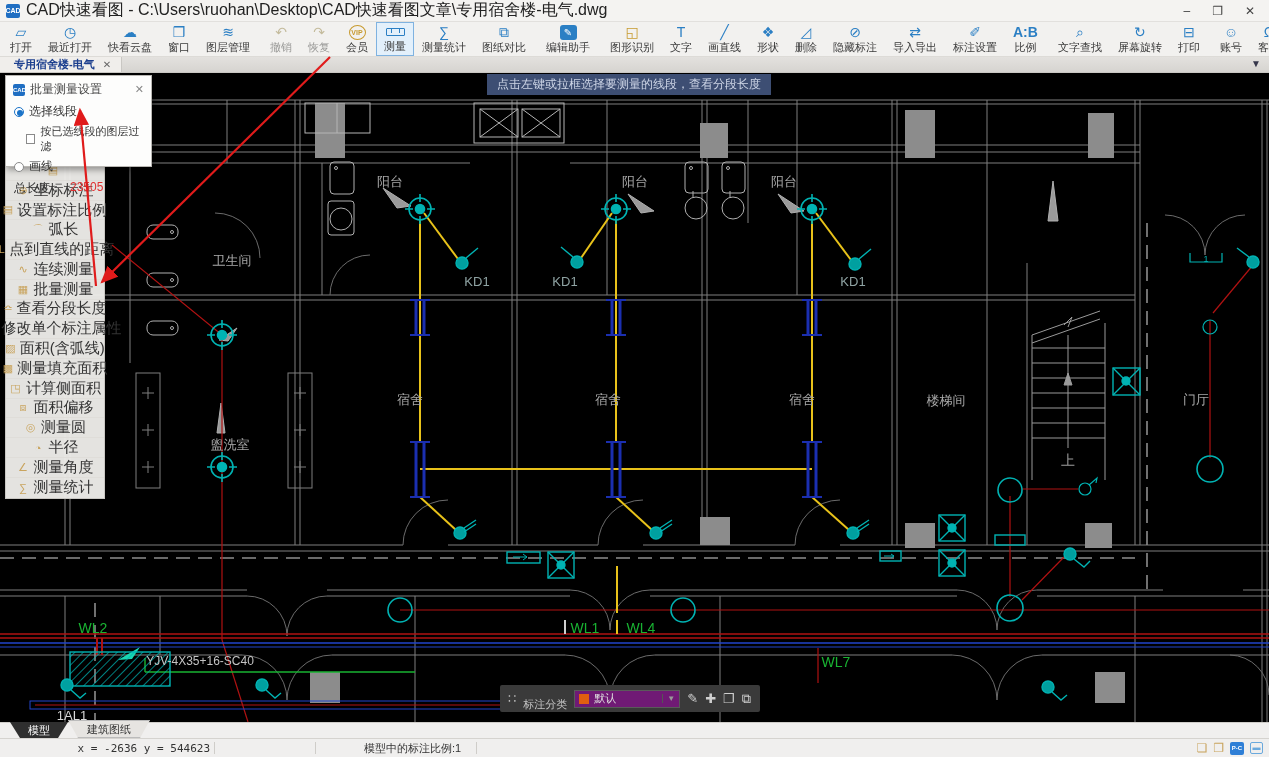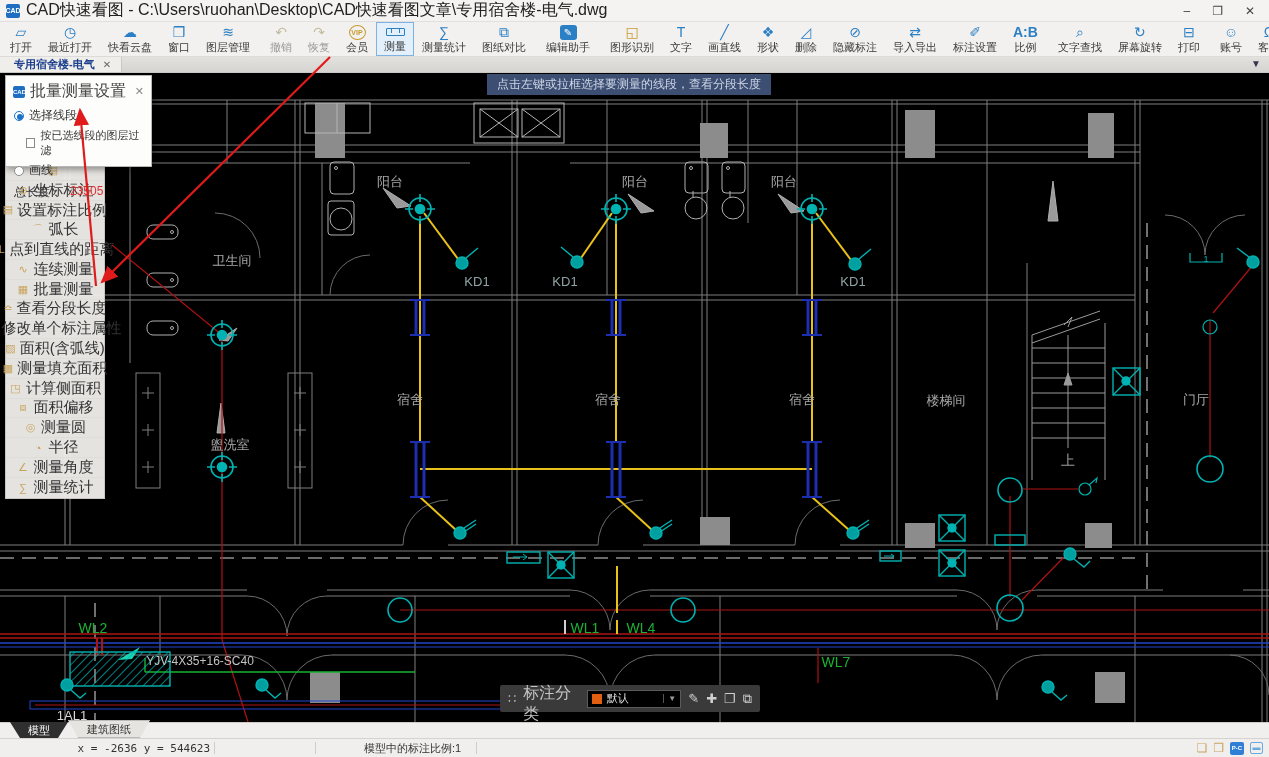--- a/index.html
+++ b/index.html
@@ -64,41 +64,41 @@
     gap:4px; border-bottom:1px solid #dfddd9; cursor:pointer; }
   .m-row:last-child { border-bottom:none; }
   .m-row .mi { color:#c9a45e; font-size:11px; width:13px; text-align:center; }
   .m-row .ml { font-size:15px; color:#333; white-space:nowrap; }
 
   
   .dialog { position:absolute; left:5px; top:2px; width:147px; height:92px;
     background:#fdfdfc; border:1px solid #b9b7b3; box-shadow:2px 3px 6px rgba(0,0,0,.35);
     z-index:30; font-size:12px; color:#333; }
   .dlg-title { display:flex; align-items:center; gap:5px; padding:5px 7px 3px 7px; }
-  .dlg-title .t { font-size:16px; color:#444; flex:1; }
+  .dlg-title .t { font-size:12px; color:#444; flex:1; }
   .dlg-title .x { color:#888; font-size:11px; cursor:pointer; }
   .dlg-logo { width:12px; height:12px; background:#1f6ec2; border-radius:2px; color:#fff;
     font-size:6px; font-weight:bold; text-align:center; line-height:12px; }
   .dlg-row { display:flex; align-items:center; gap:5px; padding:2px 8px; }
   .dlg-row.indent { padding-left:20px; }
   .radio { width:10px; height:10px; border:1px solid #8a8a8a; border-radius:50%; background:#fff; }
   .radio.sel { border:1px solid #1a73c8; background:#fff; position:relative; }
   .radio.sel:after { content:""; position:absolute; left:2px; top:2px; width:6px; height:6px;
     border-radius:50%; background:#1a73c8; }
   .chk { width:10px; height:10px; border:1px solid #8a8a8a; background:#fff; }
   .red { color:#e03030; }
   .dlg-total { display:flex; gap:8px; padding:3px 8px; font-size:12px; }
 
   
   .fab { position:absolute; left:500px; top:612px; width:260px; height:27px;
     background:#3a3a3a; border-radius:2px; display:flex; align-items:center;
     gap:7px; padding:0 8px; z-index:10; }
   .fab .gi { color:#bbb; font-size:13px; cursor:pointer; }
-  .fab .cl { color:#c4c4c4; font-size:16px;margin-top:11px; }
-  .fab-select { width:106px; height:18px; background:#000000; border:1px solid #5a5a5a;
+  .fab .cl { color:#c4c4c4; font-size:11px;margin-top:11px; }
+  .fab-select { width:106px; height:18px; background:#701a75; border:1px solid #5a5a5a;
     display:flex; align-items:center; gap:5px; padding:0 4px; cursor:pointer; }
   .fab-select .sw { width:10px; height:10px; background:#e05f10; }
   .fab-select .sv { color:#ddd; font-size:11px; flex:1; }
   .fab-select .ar { color:#999; font-size:8px; border-left:1px solid #555; padding-left:4px; }
   .fab .ai { color:#cfcfcf; font-size:13px; cursor:pointer; }
 
   
   .sheetbar { height:16px; background:#f0efee; border-top:1px solid #cfcdc9;
     display:flex; align-items:flex-end; padding-left:10px; }
   .sheet-tab { font-size:11px; padding:1px 18px 0 18px; cursor:pointer;

